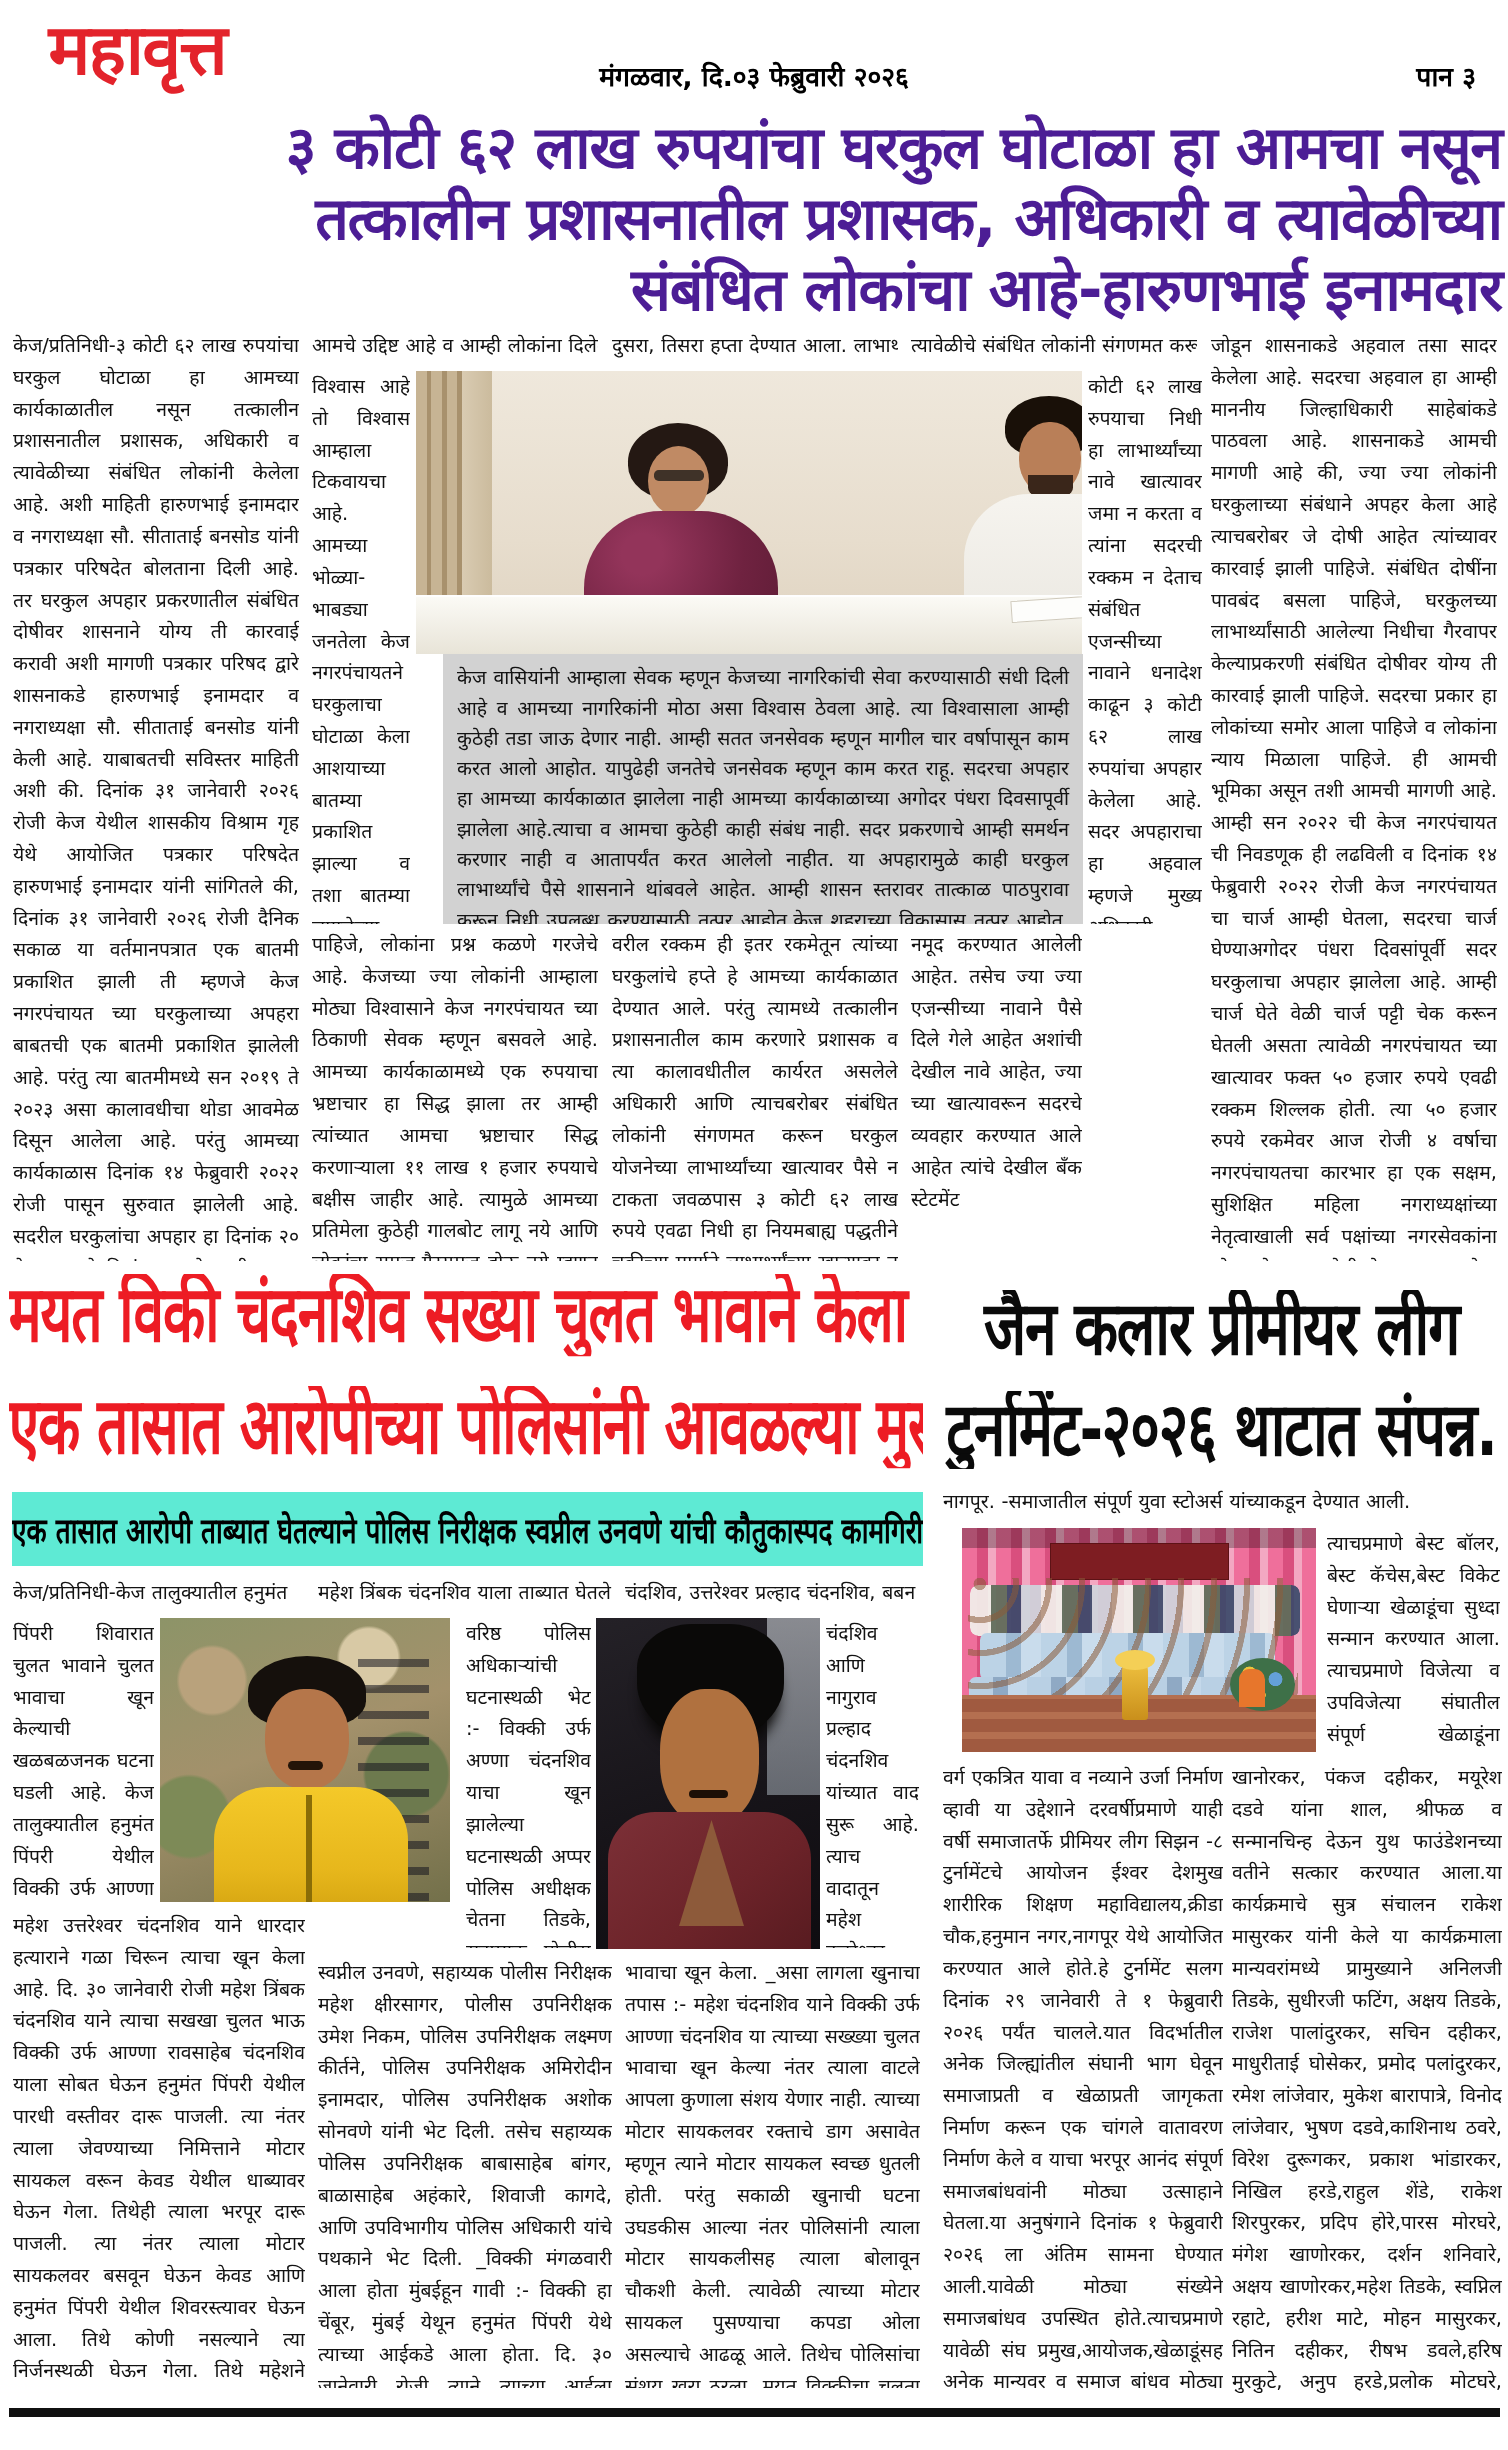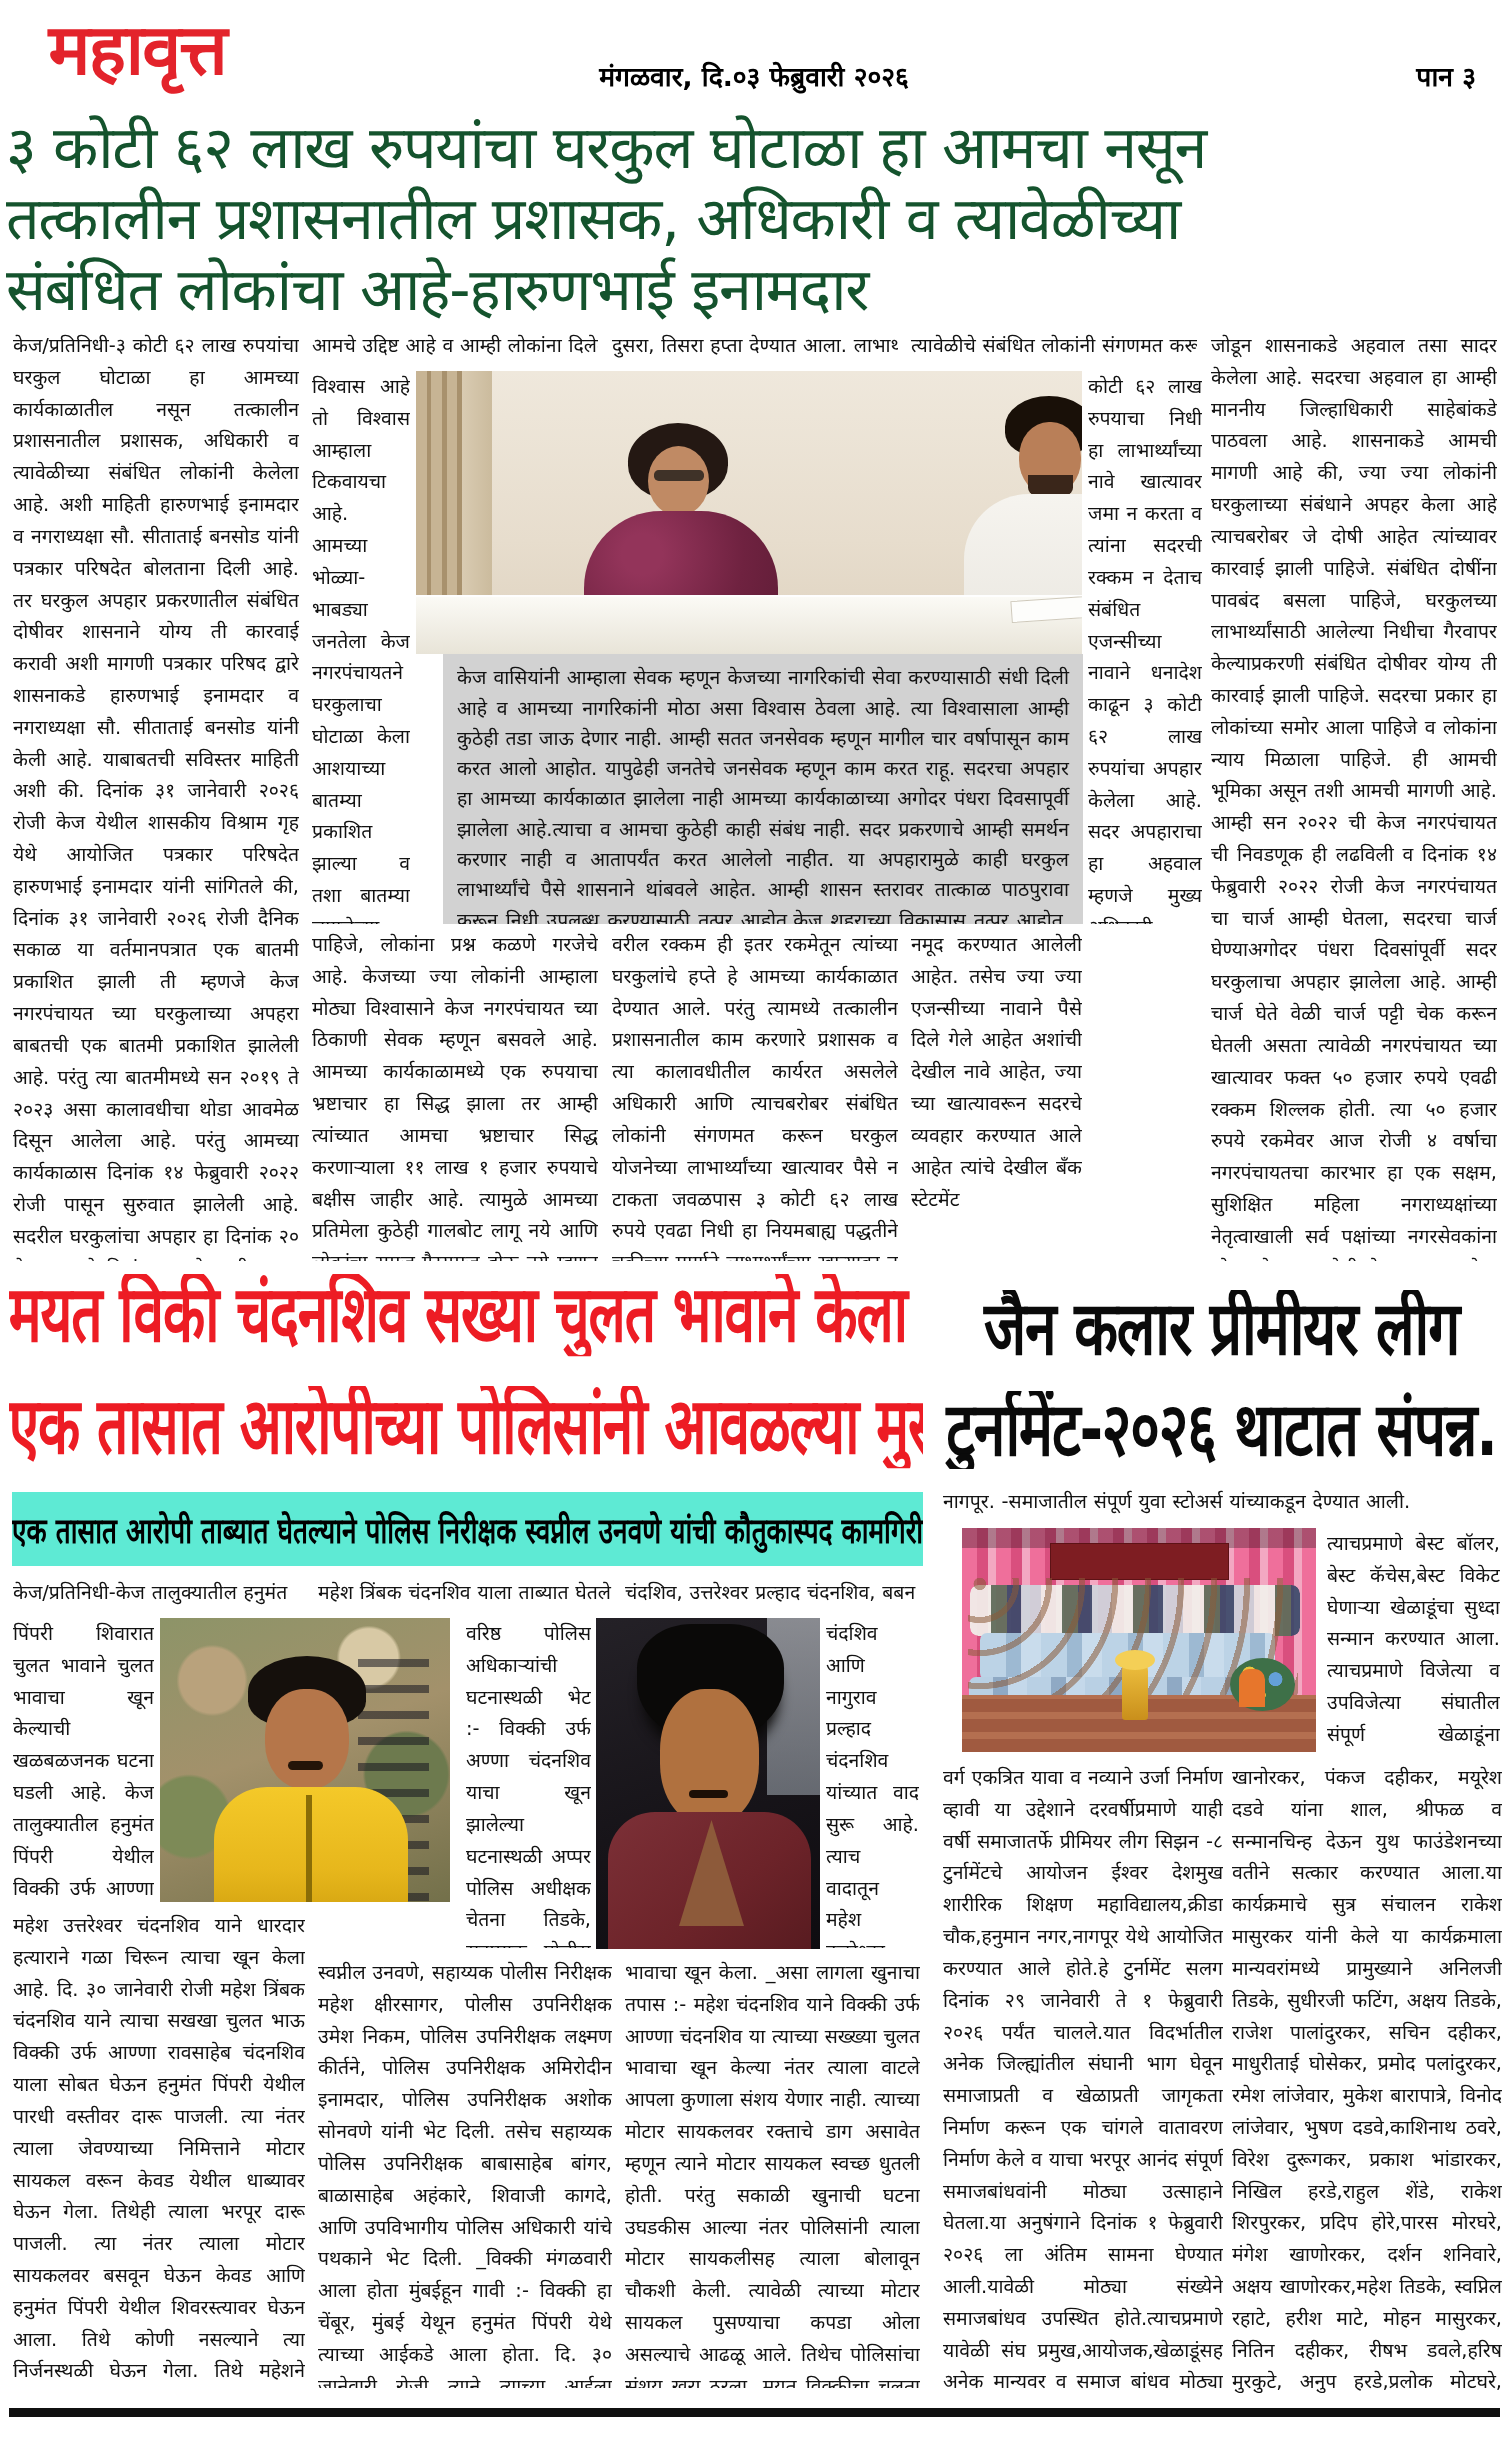--- a/index.html
+++ b/index.html
@@ -1,21 +1,21 @@
 <!DOCTYPE html>
 <html style="font-size:9.4px"><head>
 <meta charset="utf-8">
 <style>
   html,body{margin:0;padding:0;background:#888;}
   .page{position:relative;width:1508px;height:2450px;background:#ffffff;overflow:hidden;
         font-family:"DejaVu Sans",sans-serif;color:#111;}
   .abs{position:absolute;}
   .masthead{font-size:70px;font-weight:800;color:#e3232b;line-height:1;letter-spacing:-1.8px;}
   .hdr-date,.hdr-page{font-size:26.5px;font-weight:700;color:#000;}
-  .hl1{width:1496px;text-align:left;color:#14532d;font-weight:400;font-size:59px;line-height:1.2;letter-spacing:-1.2px;}
+  .hl1{width:1496px;text-align:right;color:#4c1d95;font-weight:700;font-size:59px;line-height:1.2;letter-spacing:-1.2px;}
   .hl-red{width:914px;text-align:center;color:#ed1c24;font-weight:800;font-size:55px;line-height:1.05;
           transform:scale(1,1.42);transform-origin:top center;letter-spacing:-1.2px;white-space:nowrap;overflow:hidden;}
   .hl-blk{width:557px;text-align:center;color:#0a0a0a;font-weight:800;font-size:57px;line-height:1.05;
           transform:scale(1,1.3);transform-origin:top center;letter-spacing:-1.2px;white-space:nowrap;overflow:hidden;}
   .subband{background:#5eead4;display:flex;align-items:center;justify-content:center;overflow:hidden;}
   .subband span{font-size:27px;font-weight:800;color:#000;white-space:nowrap;transform:scale(.97,1.3);}
   .col{font-size:19.4px;line-height:1.64;text-align:justify;color:#121212;overflow:hidden;word-spacing:0.6px;}
   .col-first{white-space:nowrap;}
   .caption{background:#d2d2d2;font-size:19.4px;line-height:1.56;text-align:justify;color:#121212;
            padding:9.4px 14px;box-sizing:border-box;overflow:hidden;}

